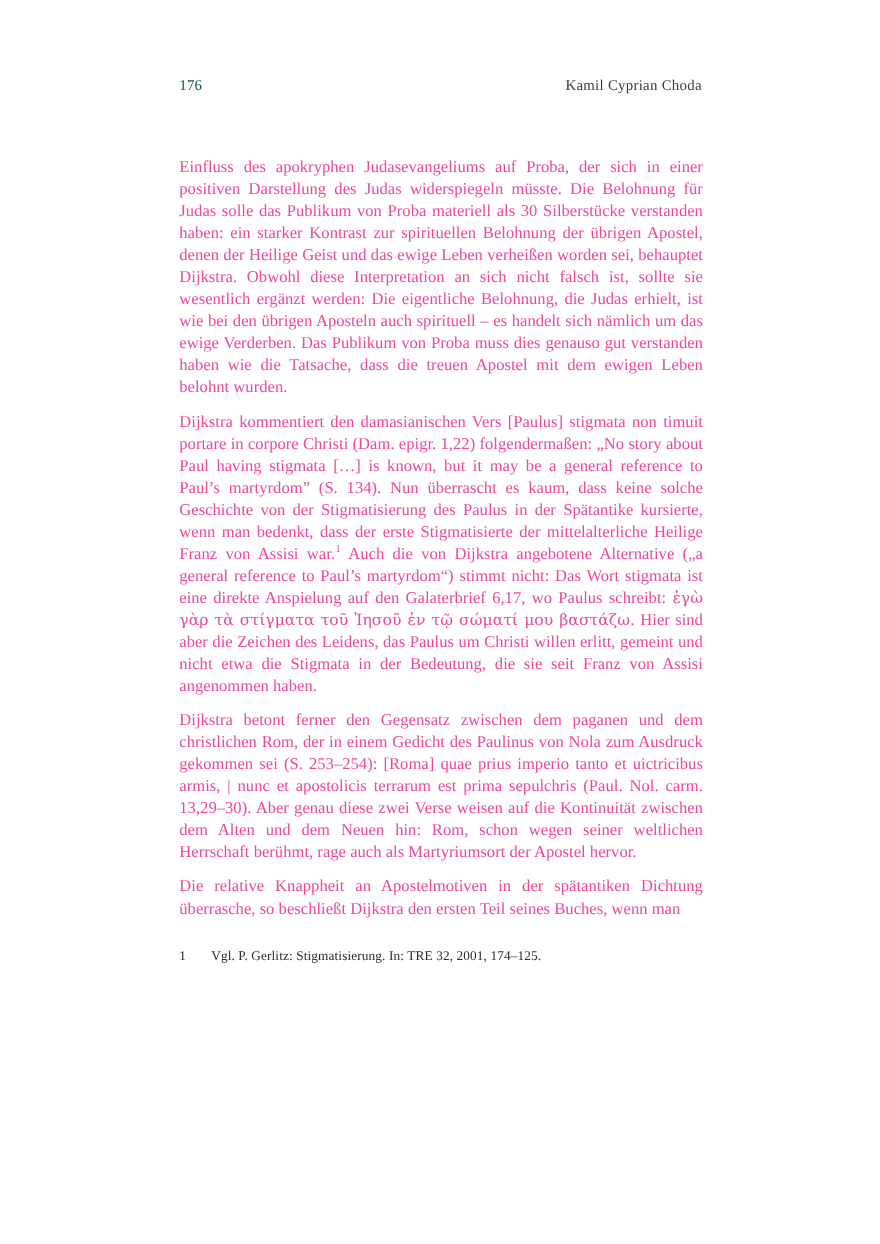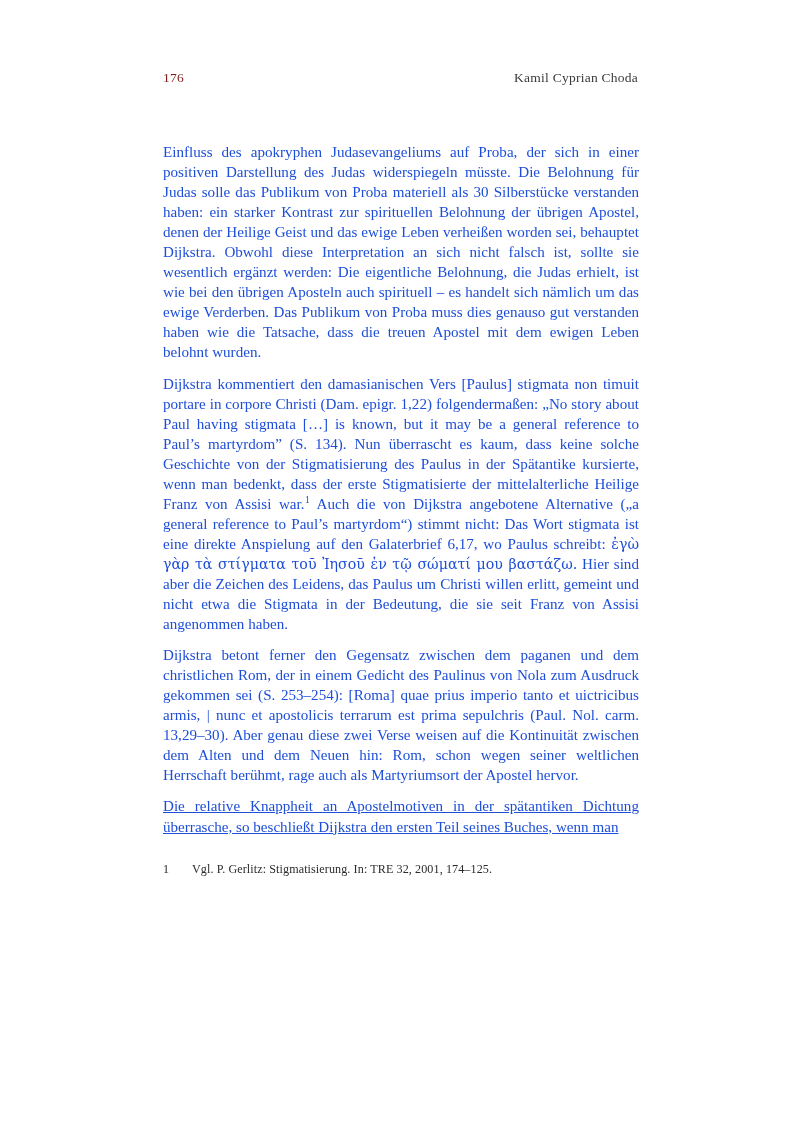--- a/index.html
+++ b/index.html
@@ -33,21 +33,21 @@
     top: 70px;
     width: 475px;
     height: 20px;
   }
   .folio {
     position: absolute;
     left: 0;
     top: 0;
     font-size: 13.5px;
     letter-spacing: 0.2px;
-    color: #7f1d1d;
+    color: #14532d;
     text-align: right;
   }
   .head-title {
     position: absolute;
     left: 0;
     top: 0;
     width: 475px;
     text-align: right;
     font-size: 13.5px;
     letter-spacing: 0.25px;
@@ -62,24 +62,24 @@
     width: 476px;
   }
 
   p.para {
     margin: 0 0 11px 0;
     font-size: 15.1px;
     line-height: 20.05px;
     text-align: justify;
     text-justify: inter-word;
     hyphens: manual;
-    color: #1d4ed8;
+    color: #ec4899;
     letter-spacing: 0.01px;
   }
-  p.para:last-child { margin-bottom: 12px; text-decoration: underline; }
+  p.para:last-child { margin-bottom: 12px; }
 
   .it { }
   .grk {
     font-family: "DejaVu Serif", "Liberation Serif", serif;
     font-size: 14.2px;
   }
   sup.fn {
     font-size: 9.6px;
     vertical-align: super;
     line-height: 0;

